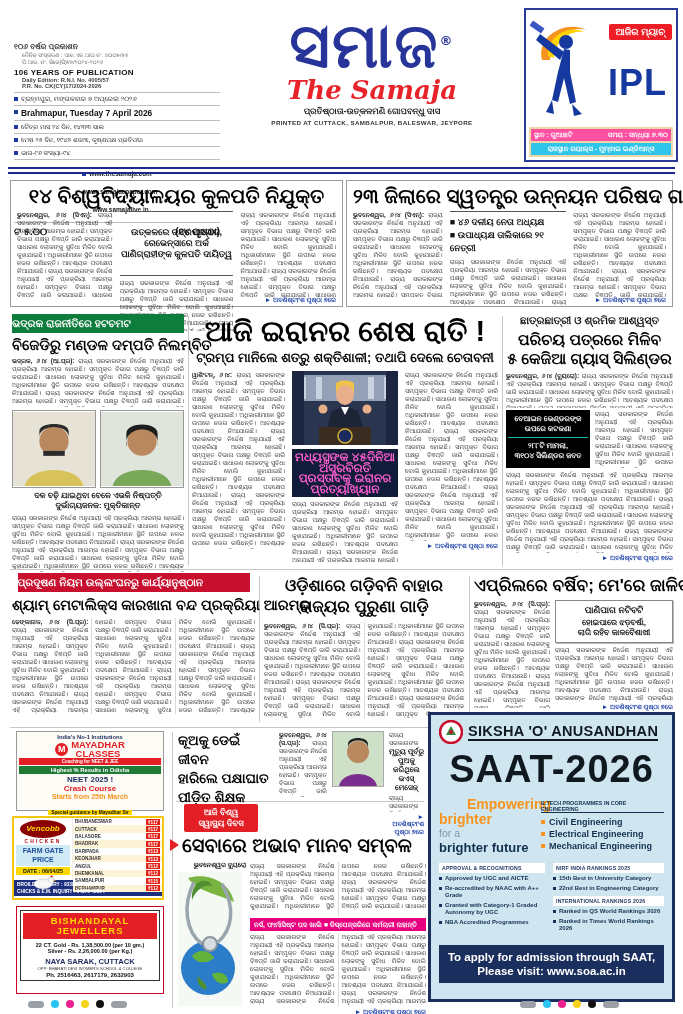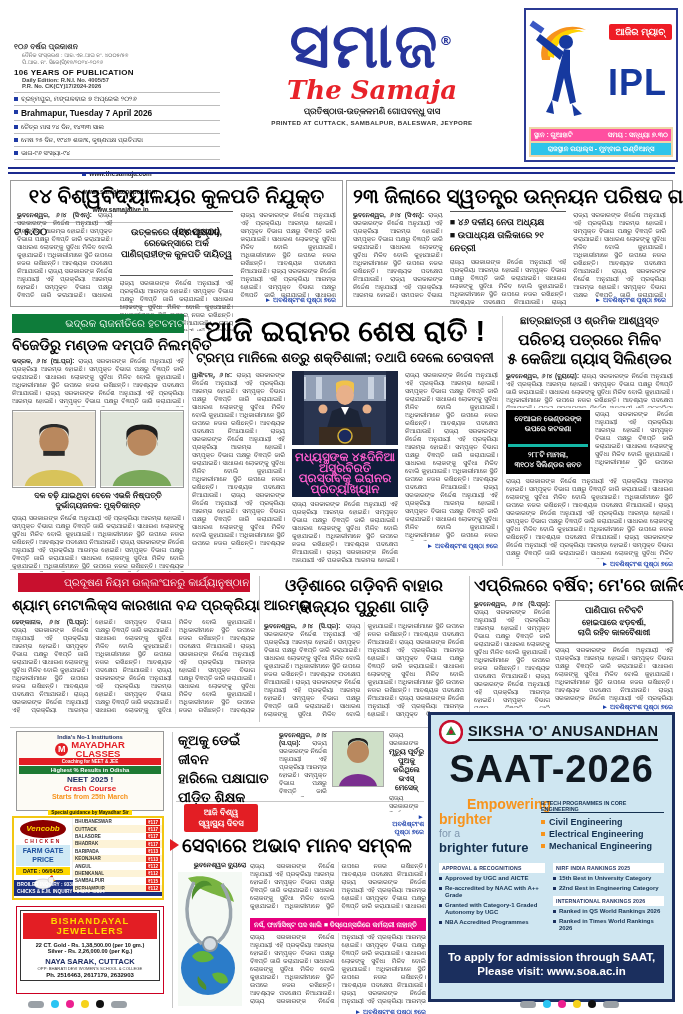--- a/index.html
+++ b/index.html
@@ -9,21 +9,21 @@
   .b{font-weight:bold;}
   .ctr{text-align:center;}
   .body{font-size:6.3px;line-height:8px;color:#1c1c1c;text-align:justify;overflow:hidden;}
   .c2{column-count:2;column-gap:7px;column-rule:1px solid #d9d9d9;}
   .c3{column-count:3;column-gap:7px;column-rule:1px solid #d9d9d9;}
   .dl{font-weight:bold;}
   .cont{color:#1b3faa;font-weight:bold;font-size:6.5px;text-align:right;margin-top:1px;}
   .vr{position:absolute;width:1px;background:#c6c6c6;}
   .hrule{position:absolute;height:1px;background:#c6c6c6;}
   .hl{font-weight:bold;color:#000;}
-  .kbar{color:#fff;font-weight:normal;text-align:right;}
+  .kbar{color:#fff;font-weight:bold;text-align:left;}
   .infoline{border-top:1px solid #bdbdbd;padding:2px 0;display:flex;align-items:flex-start;text-align:center;}
   .sq{display:inline-block;width:4px;height:4px;background:#1f3aa5;margin:2px 3px 0 0;flex:0 0 auto;}
   .saat-item{display:flex;align-items:flex-start;margin:2px 0;}
   .saat-sq{display:inline-block;width:4px;height:4px;background:#f7941d;margin:3px 4px 0 0;flex:0 0 auto;}
   .saat-sq2{display:inline-block;width:3px;height:3px;background:#1b2f5e;margin:2px 3px 0 0;flex:0 0 auto;}
   .shead{background:#fff;color:#1b2f5e;font-weight:bold;font-size:5.2px;padding:2px 3px;letter-spacing:.2px;}
   .reg{display:flex;align-items:center;gap:7px;}
   .reg .pill{width:16px;height:7px;border-radius:4px;background:#9aa0a6;}
   .reg .dot{width:8px;height:8px;border-radius:50%;}
   .vrow{display:flex;justify-content:space-between;align-items:center;height:7.4px;padding:0 2px;}
@@ -203,21 +203,21 @@
     <div class="b ctr" style="font-size:10.5px;">ଛାତ୍ରଛାତ୍ରୀ ଓ ଶ୍ରମିକ ଆଶ୍ୱସ୍ତ</div>
     <div class="hl ctr" style="font-size:15.5px;line-height:19px;margin-top:3px;">
       <div>ପରିଚୟ ପତ୍ରରେ ମିଳିବ</div>
         <div>୫ କେଜିଆ ଗ୍ୟାସ୍ ସିଲିଣ୍ଡର</div>
     </div>
     <div class="body" style="height:36px;margin-top:4px;"><span class="dl">ଭୁବନେଶ୍ୱର, ୬।୪ (ବ୍ୟୁରୋ):</span> <span>ରାଜ୍ୟ ସରକାରଙ୍କ ନିର୍ଦ୍ଦେଶ ଅନୁଯାୟୀ ଏହି ପ୍ରକ୍ରିୟା ଆରମ୍ଭ ହୋଇଛି। ସମ୍ପୃକ୍ତ ବିଭାଗ ପକ୍ଷରୁ ବିଜ୍ଞପ୍ତି ଜାରି କରାଯାଇଛି। ସାଧାରଣ ଲୋକଙ୍କୁ ସୁବିଧା ମିଳିବ ବୋଲି କୁହାଯାଇଛି। ଅଧିକାରୀମାନେ ସ୍ଥିତି ଉପରେ ନଜର ରଖିଛନ୍ତି। ଆବଶ୍ୟକ ପଦକ୍ଷେପ ନିଆଯାଉଛି। ରାଜ୍ୟ ସରକାରଙ୍କ ନିର୍ଦ୍ଦେଶ ଅନୁଯାୟୀ ଏହି ପ୍ରକ୍ରିୟା ଆରମ୍ଭ ହୋଇଛି। ସମ୍ପୃକ୍ତ ବିଭାଗ ପକ୍ଷରୁ ବିଜ୍ଞପ୍ତି ଜାରି କରାଯାଇଛି। ସାଧାରଣ ଲୋକଙ୍କୁ ସୁବିଧା ମିଳିବ ବୋଲି କୁହାଯାଇଛି। ଅଧିକାରୀମାନେ ସ୍ଥିତି ଉପରେ ନଜର ରଖିଛନ୍ତି। ଆବଶ୍ୟକ ପଦକ୍ଷେପ ନିଆଯାଉଛି। ରାଜ୍ୟ ସରକାରଙ୍କ ନିର୍ଦ୍ଦେଶ ଅନୁଯାୟୀ ଏହି ପ୍ରକ୍ରିୟା ଆରମ୍ଭ ହୋଇଛି। ସମ୍ପୃକ୍ତ ବିଭାଗ ପକ୍ଷରୁ ବିଜ୍ଞପ୍ତି ଜାରି କରାଯାଇଛି। ସାଧାରଣ ଲୋକଙ୍କୁ ସୁବିଧା ମିଳିବ ବୋଲି କୁହାଯାଇଛି। ଅଧିକାରୀମାନେ ସ୍ଥିତି ଉପରେ ନଜର ରଖିଛନ୍ତି। ଆବଶ୍ୟକ ପଦକ୍ଷେପ ନିଆଯାଉଛି। ରାଜ୍ୟ ସରକାରଙ୍କ ନିର୍ଦ୍ଦେଶ ଅନୁଯାୟୀ ଏହି ପ୍ରକ୍ରିୟା ଆରମ୍ଭ ହୋଇଛି। ସମ୍ପୃକ୍ତ ବିଭାଗ ପକ୍ଷରୁ ବିଜ୍ଞପ୍ତି ଜାରି କରାଯାଇଛି। ସାଧାରଣ ଲୋକଙ୍କୁ ସୁବିଧା ମିଳିବ ବୋଲି କୁହାଯାଇଛି। ଅଧିକାରୀମାନେ ସ୍ଥିତି ଉପରେ ନଜର ରଖିଛନ୍ତି। ଆବଶ୍ୟକ ପଦକ୍ଷେପ ନିଆଯାଉଛି। ରାଜ୍ୟ ସରକାରଙ୍କ ନିର୍ଦ୍ଦେଶ ଅନୁଯାୟୀ ଏହି ପ୍ରକ୍ରିୟା ଆରମ୍ଭ ହୋଇଛି। ସମ୍ପୃକ୍ତ ବିଭାଗ ପକ୍ଷରୁ ବିଜ୍ଞପ୍ତି ଜାରି କରାଯାଇଛି। ସାଧାରଣ ଲୋକଙ୍କୁ ସୁବିଧା ମିଳିବ ବୋଲି କୁହାଯାଇଛି। ଅଧିକାରୀମାନେ ସ୍ଥିତି ଉପରେ ନଜର ରଖିଛନ୍ତି। ଆବଶ୍ୟକ ପଦକ୍ଷେପ ନିଆଯାଉଛି। ରାଜ୍ୟ ସରକାରଙ୍କ ନିର୍ଦ୍ଦେଶ ଅନୁଯାୟୀ ଏହି ପ୍ରକ୍ରିୟା ଆରମ୍ଭ ହୋଇଛି। ସମ୍ପୃକ୍ତ ବିଭାଗ ପକ୍ଷରୁ ବିଜ୍ଞପ୍ତି ଜାରି କରାଯାଇଛି। ସାଧାରଣ ଲୋକଙ୍କୁ ସୁବିଧା ମିଳିବ ବୋଲି କୁହାଯାଇଛି। ଅଧିକାରୀମାନେ ସ୍ଥିତି ଉପରେ ନଜର ରଖିଛନ୍ତି। ଆବଶ୍ୟକ ପଦକ୍ଷେପ ନିଆଯାଉଛି। ରାଜ୍ୟ ସରକାରଙ୍କ ନିର୍ଦ୍ଦେଶ ଅନୁଯାୟୀ ଏହି ପ୍ରକ୍ରିୟା ଆରମ୍ଭ ହୋଇଛି। ସମ୍ପୃକ୍ତ ବିଭାଗ ପକ୍ଷରୁ ବିଜ୍ଞପ୍ତି ଜାରି କରାଯାଇଛି। ସାଧାରଣ ଲୋକଙ୍କୁ ସୁବିଧା ମିଳିବ ବୋଲି କୁହାଯାଇଛି। ଅଧିକାରୀମାନେ ସ୍ଥିତି ଉପରେ ନଜର ରଖିଛନ୍ତି। ଆବଶ୍ୟକ ପଦକ୍ଷେପ ନିଆଯାଉଛି। ରାଜ୍ୟ ସରକାରଙ୍କ ନିର୍ଦ୍ଦେଶ ଅନୁଯାୟୀ ଏହି ପ୍ରକ୍ରିୟା ଆରମ୍ଭ ହୋଇଛି। ସମ୍ପୃକ୍ତ ବିଭାଗ ପକ୍ଷରୁ ବିଜ୍ଞପ୍ତି ଜାରି କରାଯାଇଛି। ସାଧାରଣ ଲୋକଙ୍କୁ ସୁବିଧା ମିଳିବ ବୋଲି କୁହାଯାଇଛି। ଅଧିକାରୀମାନେ ସ୍ଥିତି ଉପରେ ନଜର ରଖିଛନ୍ତି। ଆବଶ୍ୟକ ପଦକ୍ଷେପ ନିଆଯାଉଛି।</span></div>
     <div style="display:flex;gap:5px;margin-top:2px;">
       <div class="ctr" style="width:80px;flex:0 0 auto;background:#000;color:#fff;font-weight:bold;font-size:7.4px;line-height:10px;padding:4px 2px;">
         <div>ବେଆଇନ ଭେଣ୍ଡରଙ୍କ</div>
         <div>ଉପରେ କଟକଣା</div>
-        <div style="border-top:3px solid #14b8a6;margin-top:10px;padding-top:3px;">୨୮୮ଟି ମାମଲା,</div>
+        <div style="border-top:1px solid #14b8a6;margin-top:3px;padding-top:3px;">୨୮୮ଟି ମାମଲା,</div>
         <div>୩୧୦୪ ସିଲିଣ୍ଡର ଜବତ</div>
       </div>
       <div class="body" style="flex:1;height:58px;">ରାଜ୍ୟ ସରକାରଙ୍କ ନିର୍ଦ୍ଦେଶ ଅନୁଯାୟୀ ଏହି ପ୍ରକ୍ରିୟା ଆରମ୍ଭ ହୋଇଛି। ସମ୍ପୃକ୍ତ ବିଭାଗ ପକ୍ଷରୁ ବିଜ୍ଞପ୍ତି ଜାରି କରାଯାଇଛି। ସାଧାରଣ ଲୋକଙ୍କୁ ସୁବିଧା ମିଳିବ ବୋଲି କୁହାଯାଇଛି। ଅଧିକାରୀମାନେ ସ୍ଥିତି ଉପରେ ନଜର ରଖିଛନ୍ତି। ଆବଶ୍ୟକ ପଦକ୍ଷେପ ନିଆଯାଉଛି। ରାଜ୍ୟ ସରକାରଙ୍କ ନିର୍ଦ୍ଦେଶ ଅନୁଯାୟୀ ଏହି ପ୍ରକ୍ରିୟା ଆରମ୍ଭ ହୋଇଛି। ସମ୍ପୃକ୍ତ ବିଭାଗ ପକ୍ଷରୁ ବିଜ୍ଞପ୍ତି ଜାରି କରାଯାଇଛି। ସାଧାରଣ ଲୋକଙ୍କୁ ସୁବିଧା ମିଳିବ ବୋଲି କୁହାଯାଇଛି। ଅଧିକାରୀମାନେ ସ୍ଥିତି ଉପରେ ନଜର ରଖିଛନ୍ତି। ଆବଶ୍ୟକ ପଦକ୍ଷେପ ନିଆଯାଉଛି। ରାଜ୍ୟ ସରକାରଙ୍କ ନିର୍ଦ୍ଦେଶ ଅନୁଯାୟୀ ଏହି ପ୍ରକ୍ରିୟା ଆରମ୍ଭ ହୋଇଛି। ସମ୍ପୃକ୍ତ ବିଭାଗ ପକ୍ଷରୁ ବିଜ୍ଞପ୍ତି ଜାରି କରାଯାଇଛି। ସାଧାରଣ ଲୋକଙ୍କୁ ସୁବିଧା ମିଳିବ ବୋଲି କୁହାଯାଇଛି। ଅଧିକାରୀମାନେ ସ୍ଥିତି ଉପରେ ନଜର ରଖିଛନ୍ତି। ଆବଶ୍ୟକ ପଦକ୍ଷେପ ନିଆଯାଉଛି। ରାଜ୍ୟ ସରକାରଙ୍କ ନିର୍ଦ୍ଦେଶ ଅନୁଯାୟୀ ଏହି ପ୍ରକ୍ରିୟା ଆରମ୍ଭ ହୋଇଛି। ସମ୍ପୃକ୍ତ ବିଭାଗ ପକ୍ଷରୁ ବିଜ୍ଞପ୍ତି ଜାରି କରାଯାଇଛି। ସାଧାରଣ ଲୋକଙ୍କୁ ସୁବିଧା ମିଳିବ ବୋଲି କୁହାଯାଇଛି। ଅଧିକାରୀମାନେ ସ୍ଥିତି ଉପରେ ନଜର ରଖିଛନ୍ତି। ଆବଶ୍ୟକ ପଦକ୍ଷେପ ନିଆଯାଉଛି। ରାଜ୍ୟ ସରକାରଙ୍କ ନିର୍ଦ୍ଦେଶ ଅନୁଯାୟୀ ଏହି ପ୍ରକ୍ରିୟା ଆରମ୍ଭ ହୋଇଛି। ସମ୍ପୃକ୍ତ ବିଭାଗ ପକ୍ଷରୁ ବିଜ୍ଞପ୍ତି ଜାରି କରାଯାଇଛି। ସାଧାରଣ ଲୋକଙ୍କୁ ସୁବିଧା ମିଳିବ ବୋଲି କୁହାଯାଇଛି। ଅଧିକାରୀମାନେ ସ୍ଥିତି ଉପରେ ନଜର ରଖିଛନ୍ତି। ଆବଶ୍ୟକ ପଦକ୍ଷେପ ନିଆଯାଉଛି। ରାଜ୍ୟ ସରକାରଙ୍କ ନିର୍ଦ୍ଦେଶ ଅନୁଯାୟୀ ଏହି ପ୍ରକ୍ରିୟା ଆରମ୍ଭ ହୋଇଛି। ସମ୍ପୃକ୍ତ ବିଭାଗ ପକ୍ଷରୁ ବିଜ୍ଞପ୍ତି ଜାରି କରାଯାଇଛି। ସାଧାରଣ ଲୋକଙ୍କୁ ସୁବିଧା ମିଳିବ ବୋଲି କୁହାଯାଇଛି। ଅଧିକାରୀମାନେ ସ୍ଥିତି ଉପରେ ନଜର ରଖିଛନ୍ତି। ଆବଶ୍ୟକ ପଦକ୍ଷେପ ନିଆଯାଉଛି। ରାଜ୍ୟ ସରକାରଙ୍କ ନିର୍ଦ୍ଦେଶ ଅନୁଯାୟୀ ଏହି ପ୍ରକ୍ରିୟା ଆରମ୍ଭ ହୋଇଛି। ସମ୍ପୃକ୍ତ ବିଭାଗ ପକ୍ଷରୁ ବିଜ୍ଞପ୍ତି ଜାରି କରାଯାଇଛି। ସାଧାରଣ ଲୋକଙ୍କୁ ସୁବିଧା ମିଳିବ ବୋଲି କୁହାଯାଇଛି। ଅଧିକାରୀମାନେ ସ୍ଥିତି ଉପରେ ନଜର ରଖିଛନ୍ତି। ଆବଶ୍ୟକ ପଦକ୍ଷେପ ନିଆଯାଉଛି। ରାଜ୍ୟ ସରକାରଙ୍କ ନିର୍ଦ୍ଦେଶ ଅନୁଯାୟୀ ଏହି ପ୍ରକ୍ରିୟା ଆରମ୍ଭ ହୋଇଛି। ସମ୍ପୃକ୍ତ ବିଭାଗ ପକ୍ଷରୁ ବିଜ୍ଞପ୍ତି ଜାରି କରାଯାଇଛି। ସାଧାରଣ ଲୋକଙ୍କୁ ସୁବିଧା ମିଳିବ ବୋଲି କୁହାଯାଇଛି। ଅଧିକାରୀମାନେ ସ୍ଥିତି ଉପରେ ନଜର ରଖିଛନ୍ତି। ଆବଶ୍ୟକ ପଦକ୍ଷେପ ନିଆଯାଉଛି।</div>
     </div>
     <div class="body" style="height:82px;margin-top:3px;">ରାଜ୍ୟ ସରକାରଙ୍କ ନିର୍ଦ୍ଦେଶ ଅନୁଯାୟୀ ଏହି ପ୍ରକ୍ରିୟା ଆରମ୍ଭ ହୋଇଛି। ସମ୍ପୃକ୍ତ ବିଭାଗ ପକ୍ଷରୁ ବିଜ୍ଞପ୍ତି ଜାରି କରାଯାଇଛି। ସାଧାରଣ ଲୋକଙ୍କୁ ସୁବିଧା ମିଳିବ ବୋଲି କୁହାଯାଇଛି। ଅଧିକାରୀମାନେ ସ୍ଥିତି ଉପରେ ନଜର ରଖିଛନ୍ତି। ଆବଶ୍ୟକ ପଦକ୍ଷେପ ନିଆଯାଉଛି। ରାଜ୍ୟ ସରକାରଙ୍କ ନିର୍ଦ୍ଦେଶ ଅନୁଯାୟୀ ଏହି ପ୍ରକ୍ରିୟା ଆରମ୍ଭ ହୋଇଛି। ସମ୍ପୃକ୍ତ ବିଭାଗ ପକ୍ଷରୁ ବିଜ୍ଞପ୍ତି ଜାରି କରାଯାଇଛି। ସାଧାରଣ ଲୋକଙ୍କୁ ସୁବିଧା ମିଳିବ ବୋଲି କୁହାଯାଇଛି। ଅଧିକାରୀମାନେ ସ୍ଥିତି ଉପରେ ନଜର ରଖିଛନ୍ତି। ଆବଶ୍ୟକ ପଦକ୍ଷେପ ନିଆଯାଉଛି। ରାଜ୍ୟ ସରକାରଙ୍କ ନିର୍ଦ୍ଦେଶ ଅନୁଯାୟୀ ଏହି ପ୍ରକ୍ରିୟା ଆରମ୍ଭ ହୋଇଛି। ସମ୍ପୃକ୍ତ ବିଭାଗ ପକ୍ଷରୁ ବିଜ୍ଞପ୍ତି ଜାରି କରାଯାଇଛି। ସାଧାରଣ ଲୋକଙ୍କୁ ସୁବିଧା ମିଳିବ ବୋଲି କୁହାଯାଇଛି। ଅଧିକାରୀମାନେ ସ୍ଥିତି ଉପରେ ନଜର ରଖିଛନ୍ତି। ଆବଶ୍ୟକ ପଦକ୍ଷେପ ନିଆଯାଉଛି। ରାଜ୍ୟ ସରକାରଙ୍କ ନିର୍ଦ୍ଦେଶ ଅନୁଯାୟୀ ଏହି ପ୍ରକ୍ରିୟା ଆରମ୍ଭ ହୋଇଛି। ସମ୍ପୃକ୍ତ ବିଭାଗ ପକ୍ଷରୁ ବିଜ୍ଞପ୍ତି ଜାରି କରାଯାଇଛି। ସାଧାରଣ ଲୋକଙ୍କୁ ସୁବିଧା ମିଳିବ ବୋଲି କୁହାଯାଇଛି। ଅଧିକାରୀମାନେ ସ୍ଥିତି ଉପରେ ନଜର ରଖିଛନ୍ତି। ଆବଶ୍ୟକ ପଦକ୍ଷେପ ନିଆଯାଉଛି। ରାଜ୍ୟ ସରକାରଙ୍କ ନିର୍ଦ୍ଦେଶ ଅନୁଯାୟୀ ଏହି ପ୍ରକ୍ରିୟା ଆରମ୍ଭ ହୋଇଛି। ସମ୍ପୃକ୍ତ ବିଭାଗ ପକ୍ଷରୁ ବିଜ୍ଞପ୍ତି ଜାରି କରାଯାଇଛି। ସାଧାରଣ ଲୋକଙ୍କୁ ସୁବିଧା ମିଳିବ ବୋଲି କୁହାଯାଇଛି। ଅଧିକାରୀମାନେ ସ୍ଥିତି ଉପରେ ନଜର ରଖିଛନ୍ତି। ଆବଶ୍ୟକ ପଦକ୍ଷେପ ନିଆଯାଉଛି। ରାଜ୍ୟ ସରକାରଙ୍କ ନିର୍ଦ୍ଦେଶ ଅନୁଯାୟୀ ଏହି ପ୍ରକ୍ରିୟା ଆରମ୍ଭ ହୋଇଛି। ସମ୍ପୃକ୍ତ ବିଭାଗ ପକ୍ଷରୁ ବିଜ୍ଞପ୍ତି ଜାରି କରାଯାଇଛି। ସାଧାରଣ ଲୋକଙ୍କୁ ସୁବିଧା ମିଳିବ ବୋଲି କୁହାଯାଇଛି। ଅଧିକାରୀମାନେ ସ୍ଥିତି ଉପରେ ନଜର ରଖିଛନ୍ତି। ଆବଶ୍ୟକ ପଦକ୍ଷେପ ନିଆଯାଉଛି। ରାଜ୍ୟ ସରକାରଙ୍କ ନିର୍ଦ୍ଦେଶ ଅନୁଯାୟୀ ଏହି ପ୍ରକ୍ରିୟା ଆରମ୍ଭ ହୋଇଛି। ସମ୍ପୃକ୍ତ ବିଭାଗ ପକ୍ଷରୁ ବିଜ୍ଞପ୍ତି ଜାରି କରାଯାଇଛି। ସାଧାରଣ ଲୋକଙ୍କୁ ସୁବିଧା ମିଳିବ ବୋଲି କୁହାଯାଇଛି। ଅଧିକାରୀମାନେ ସ୍ଥିତି ଉପରେ ନଜର ରଖିଛନ୍ତି। ଆବଶ୍ୟକ ପଦକ୍ଷେପ ନିଆଯାଉଛି। ରାଜ୍ୟ ସରକାରଙ୍କ ନିର୍ଦ୍ଦେଶ ଅନୁଯାୟୀ ଏହି ପ୍ରକ୍ରିୟା ଆରମ୍ଭ ହୋଇଛି। ସମ୍ପୃକ୍ତ ବିଭାଗ ପକ୍ଷରୁ ବିଜ୍ଞପ୍ତି ଜାରି କରାଯାଇଛି। ସାଧାରଣ ଲୋକଙ୍କୁ ସୁବିଧା ମିଳିବ ବୋଲି କୁହାଯାଇଛି। ଅଧିକାରୀମାନେ ସ୍ଥିତି ଉପରେ ନଜର ରଖିଛନ୍ତି। ଆବଶ୍ୟକ ପଦକ୍ଷେପ ନିଆଯାଉଛି।</div>
     <div class="cont">► ଅବଶିଷ୍ଟାଂଶ ପୃଷ୍ଠା ୭ରେ</div>
   </div>
 
   <div class="hrule" style="left:10px;top:569px;width:663px;"></div>
   <div class="vr" style="left:259px;top:576px;height:146px;"></div>

